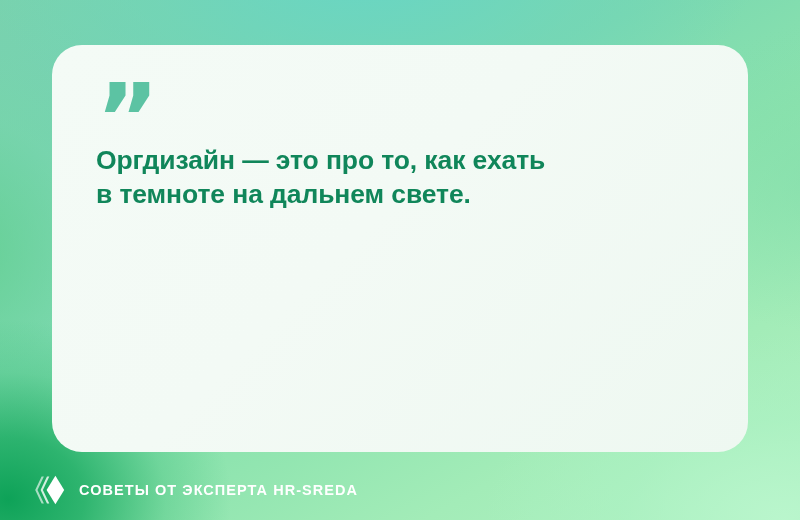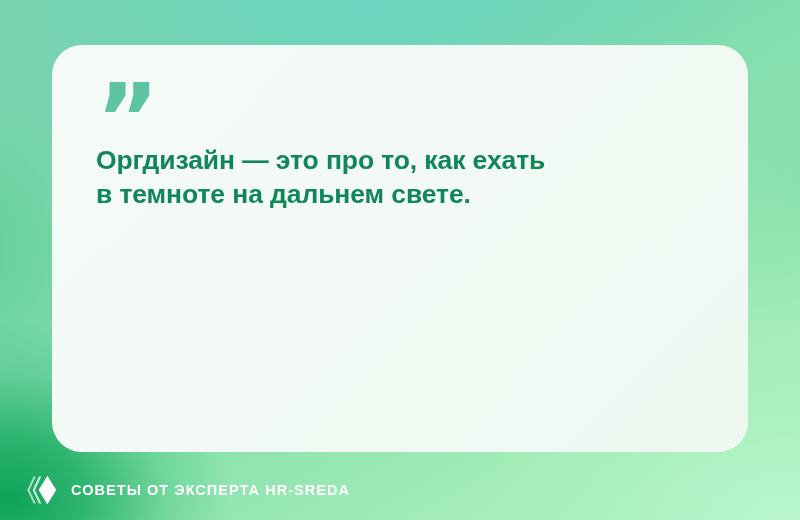--- a/index.html
+++ b/index.html
@@ -104,21 +104,21 @@
     white-space: pre-line;
     margin: 0;
   }
   .quote-para.second {
     margin-top: 34px;
   }
 
   
   #footer {
     position: absolute;
-    left: 24px;
+    left: 32px;
     bottom: 14px;
     display: flex;
     align-items: center;
     gap: 13px;
   }
   #brand-mark {
     width: 34px;
     height: 32px;
     flex: 0 0 auto;
   }

